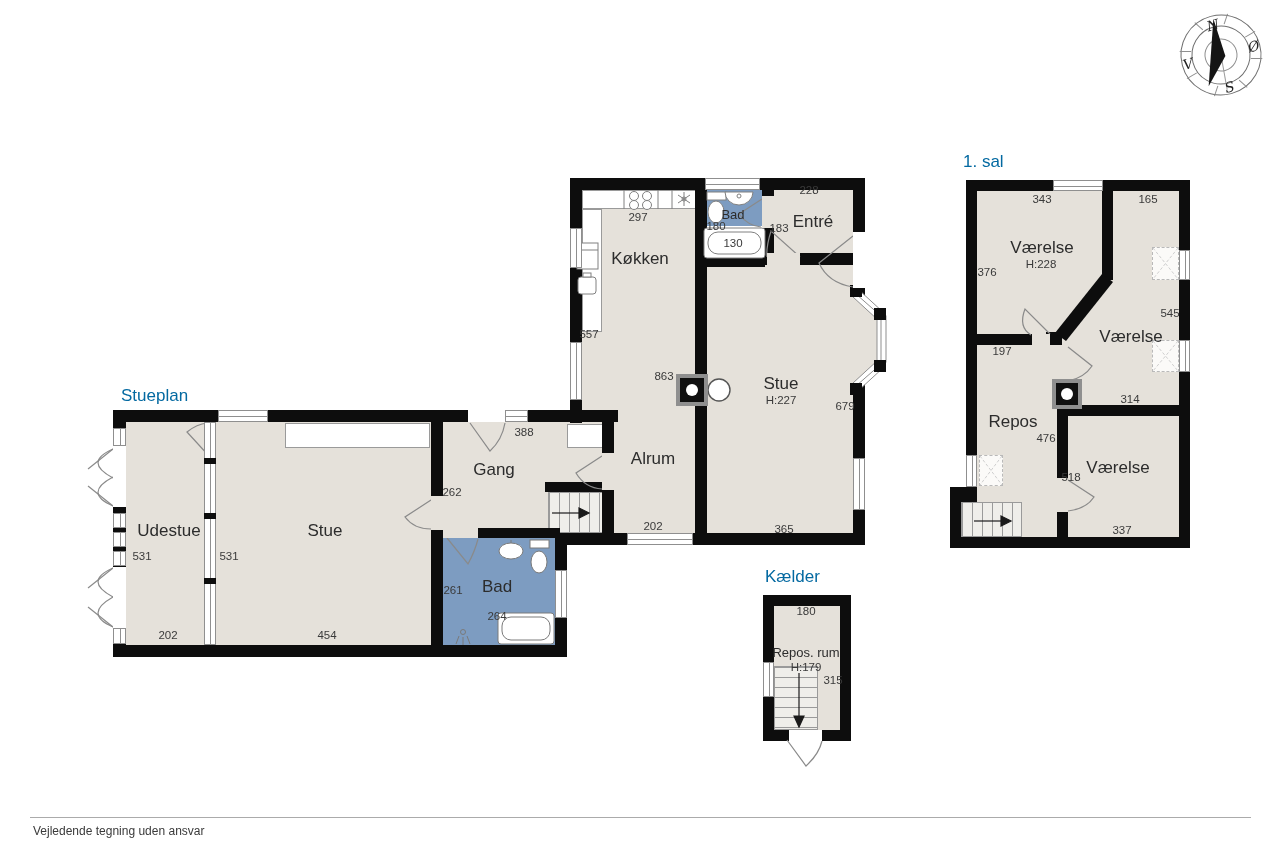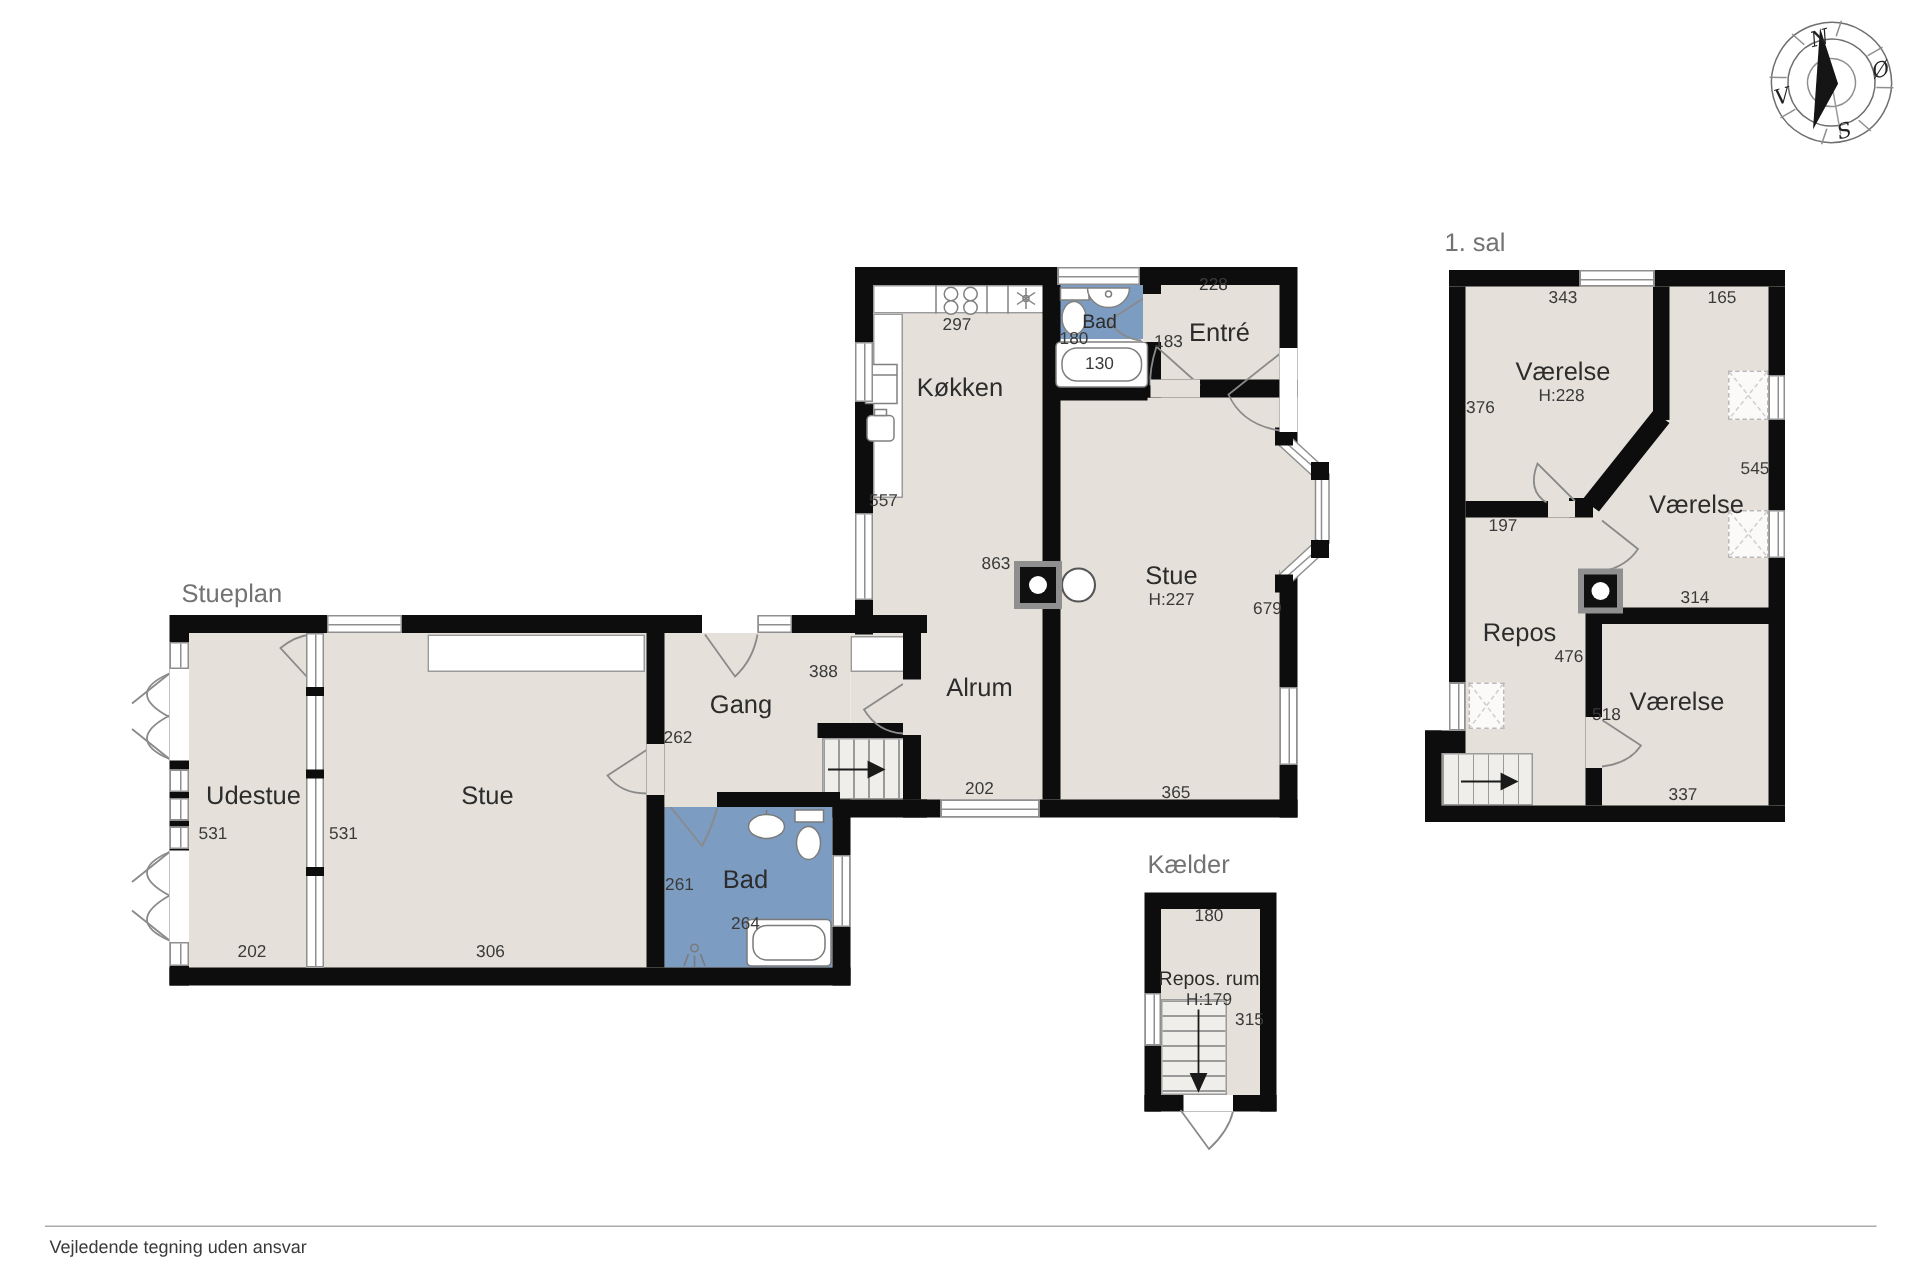--- a/index.html
+++ b/index.html
@@ -18,21 +18,21 @@
   .dash{background:#fbfaf8;border:1px dashed #b9b9b9;}
   .st-v{background:#efeeea repeating-linear-gradient(to right,#9a9a9a 0 1px,transparent 1px 10px);border:1px solid #9a9a9a;}
   .st-h{background:#efeeea repeating-linear-gradient(to bottom,#9a9a9a 0 1px,transparent 1px 10px);border:1px solid #9a9a9a;}
   .chm{background:#8f8f8f;padding:4px;}
   .chm>div{position:static!important;width:100%;height:100%;background:#101010;display:flex;align-items:center;justify-content:center;}
   .chm i{display:block;width:12px;height:12px;background:#fff;border-radius:50%;}
   .lbl{color:#2c2c2c;white-space:nowrap;transform:translate(-50%,-50%);}
   .rm{font-size:17px;}
   .rs{font-size:13px;}
   .dm{font-size:11.5px;color:#3a3a3a;}
-  .ttl{font-size:17px;color:#737373;white-space:nowrap;}
+  .ttl{font-size:17px;color:#0369a1;white-space:nowrap;}
   #ovl{position:absolute;left:0;top:0;z-index:30;}
   .z10{z-index:10}.z20{z-index:20}.z40{z-index:40;}
   #footer-line{left:30px;top:817px;width:1221px;height:1px;background:#ababab;}
   #footer-text{left:33px;top:824px;font-size:12px;color:#3a3a3a;white-space:nowrap;}
 </style>
 </head>
 <body>
 
 <div id="canvas">
 
@@ -283,22 +283,22 @@
   <div class="lbl rm" style="left:640px;top:259px;z-index:50;">Køkken</div>
   <div class="lbl rm" style="left:653px;top:459px;z-index:50;text-align:right;">Alrum</div>
   <div class="lbl rm" style="left:781px;top:384px;z-index:50;">Stue</div>
   <div class="lbl dm" style="left:781px;top:400px;z-index:50;">H:227</div>
   <div class="lbl rm" style="left:813px;top:222px;z-index:50;text-align:right;">Entré</div>
   <div class="lbl rs" style="left:733px;top:214px;z-index:50;">Bad</div>
 
   <div class="lbl dm" style="left:142px;top:556px;z-index:50;">531</div>
   <div class="lbl dm" style="left:229px;top:556px;z-index:50;">531</div>
   <div class="lbl dm" style="left:168px;top:635px;z-index:50;">202</div>
-  <div class="lbl dm" style="left:327px;top:635px;z-index:50;">306</div>
-  <div class="lbl dm" style="left:524px;top:448px;z-index:50;margin-left:25px;">388</div>
+  <div class="lbl dm" style="left:327px;top:635px;z-index:50;">454</div>
+  <div class="lbl dm" style="left:524px;top:432px;z-index:50;">388</div>
   <div class="lbl dm" style="left:452px;top:492px;z-index:50;">262</div>
   <div class="lbl dm" style="left:453px;top:590px;z-index:50;">261</div>
   <div class="lbl dm" style="left:497px;top:616px;z-index:50;">264</div>
   <div class="lbl dm" style="left:638px;top:217px;z-index:50;">297</div>
   <div class="lbl dm" style="left:589px;top:334px;z-index:50;">557</div>
   <div class="lbl dm" style="left:716px;top:226px;z-index:50;">180</div>
   <div class="lbl dm" style="left:733px;top:243px;z-index:50;">130</div>
   <div class="lbl dm" style="left:779px;top:228px;z-index:50;">183</div>
   <div class="lbl dm" style="left:809px;top:190px;z-index:50;">228</div>
   <div class="lbl dm" style="left:664px;top:376px;z-index:50;">863</div>

